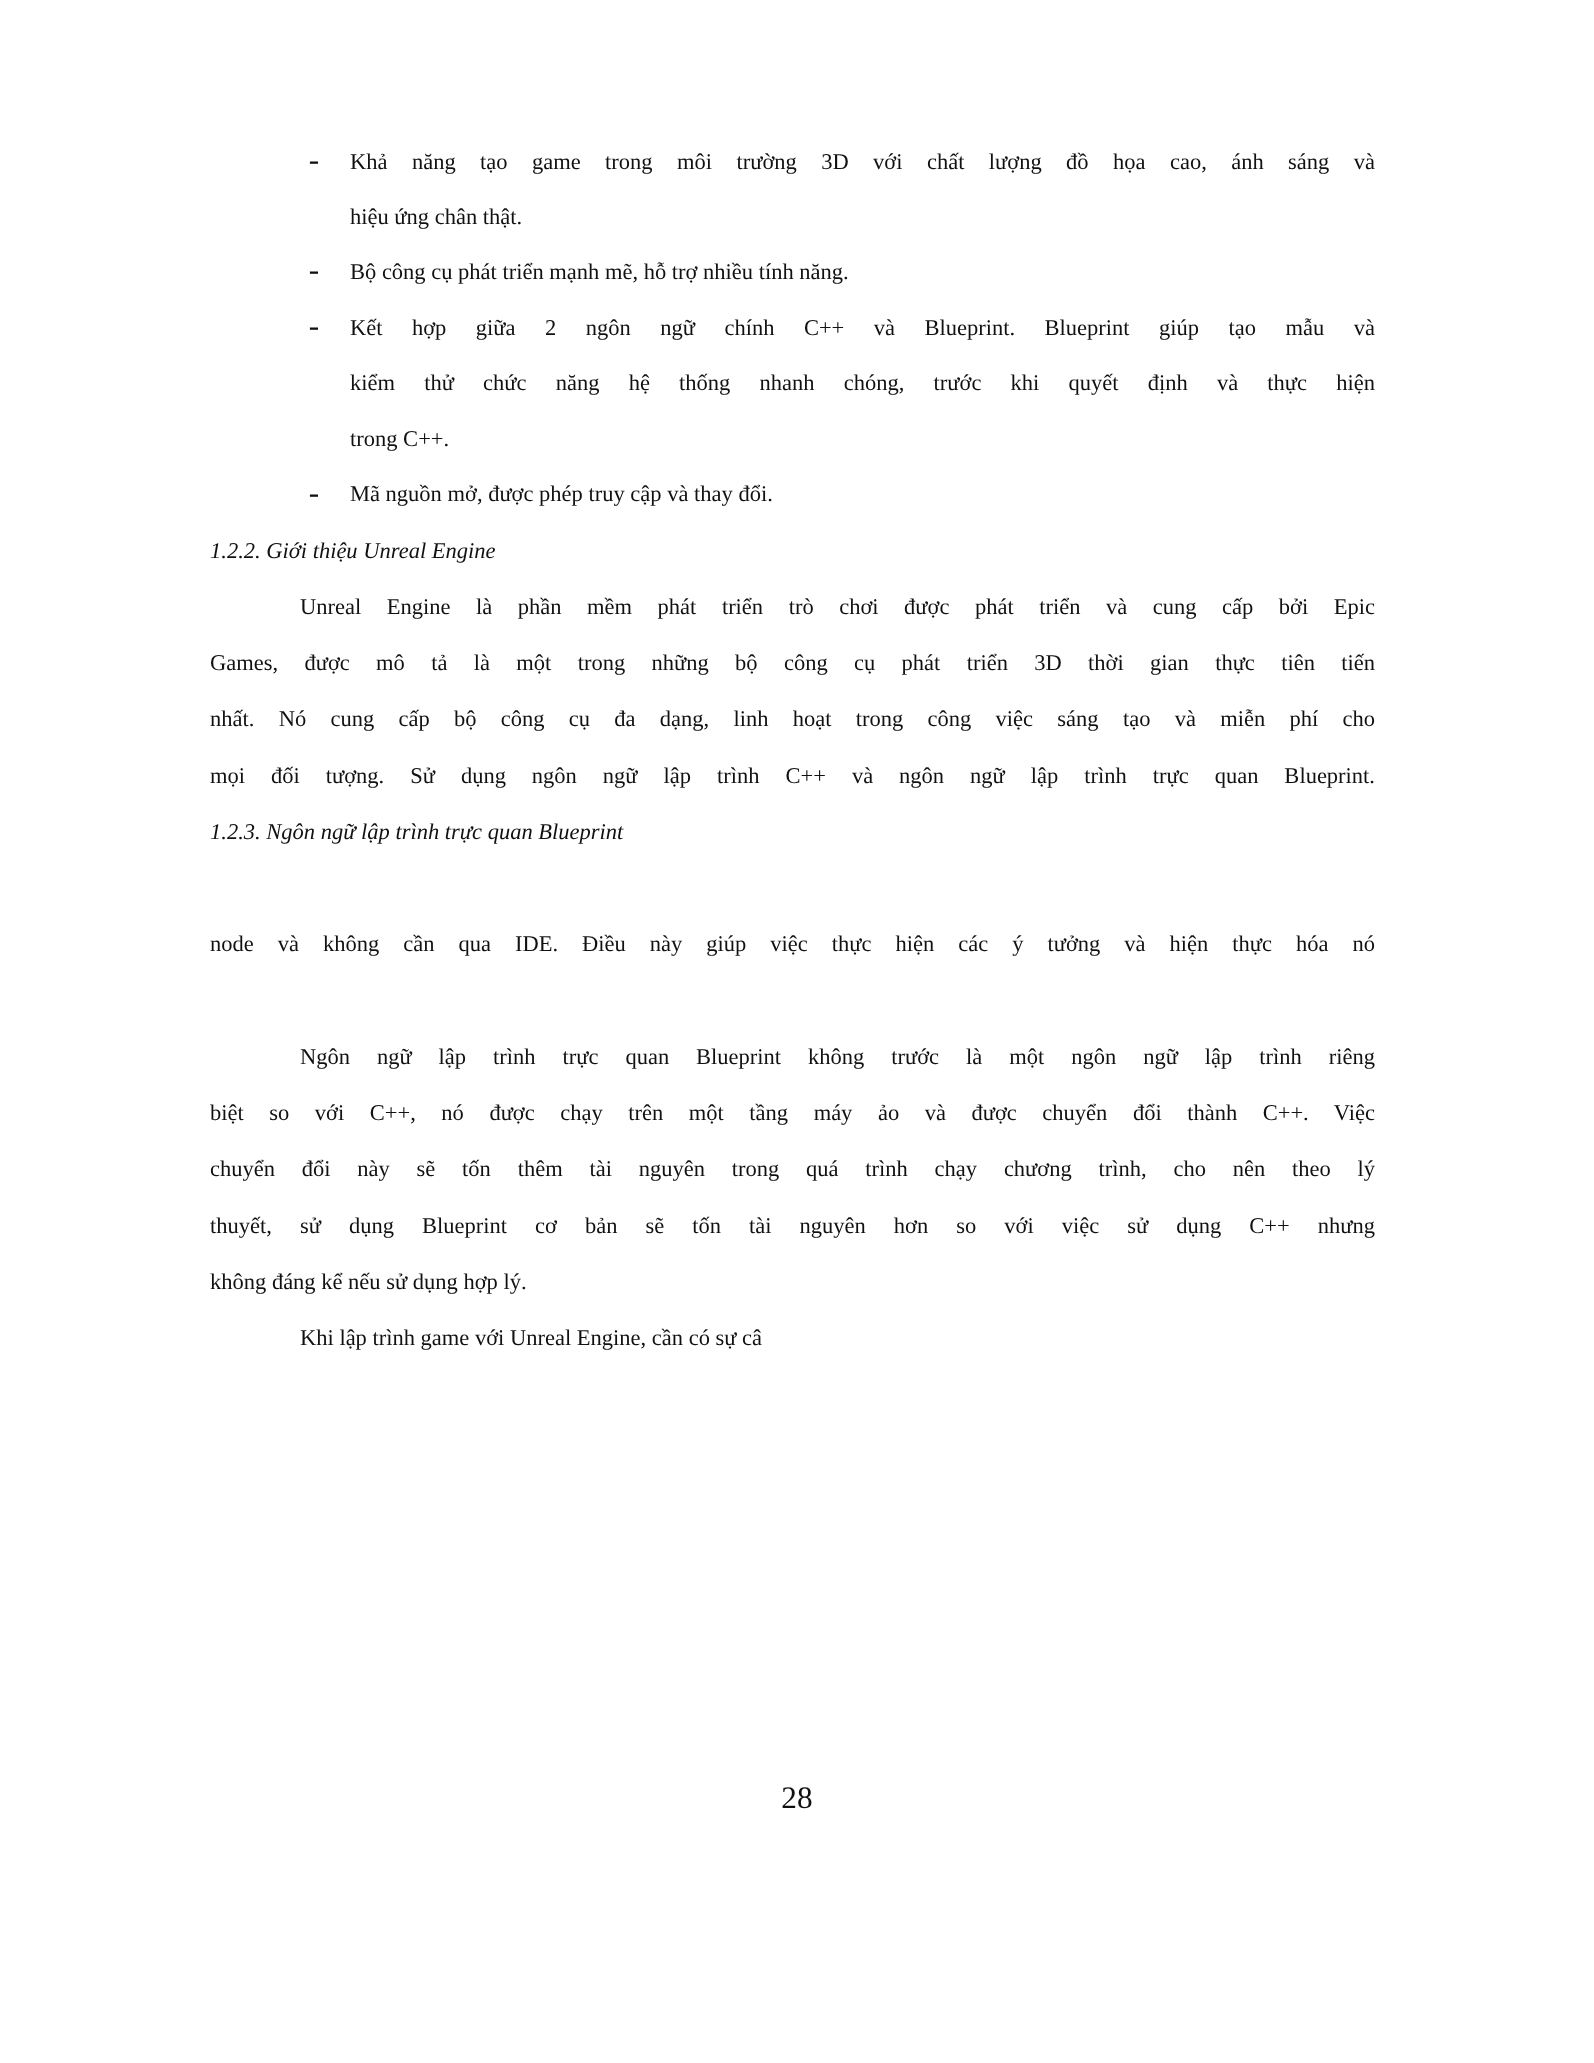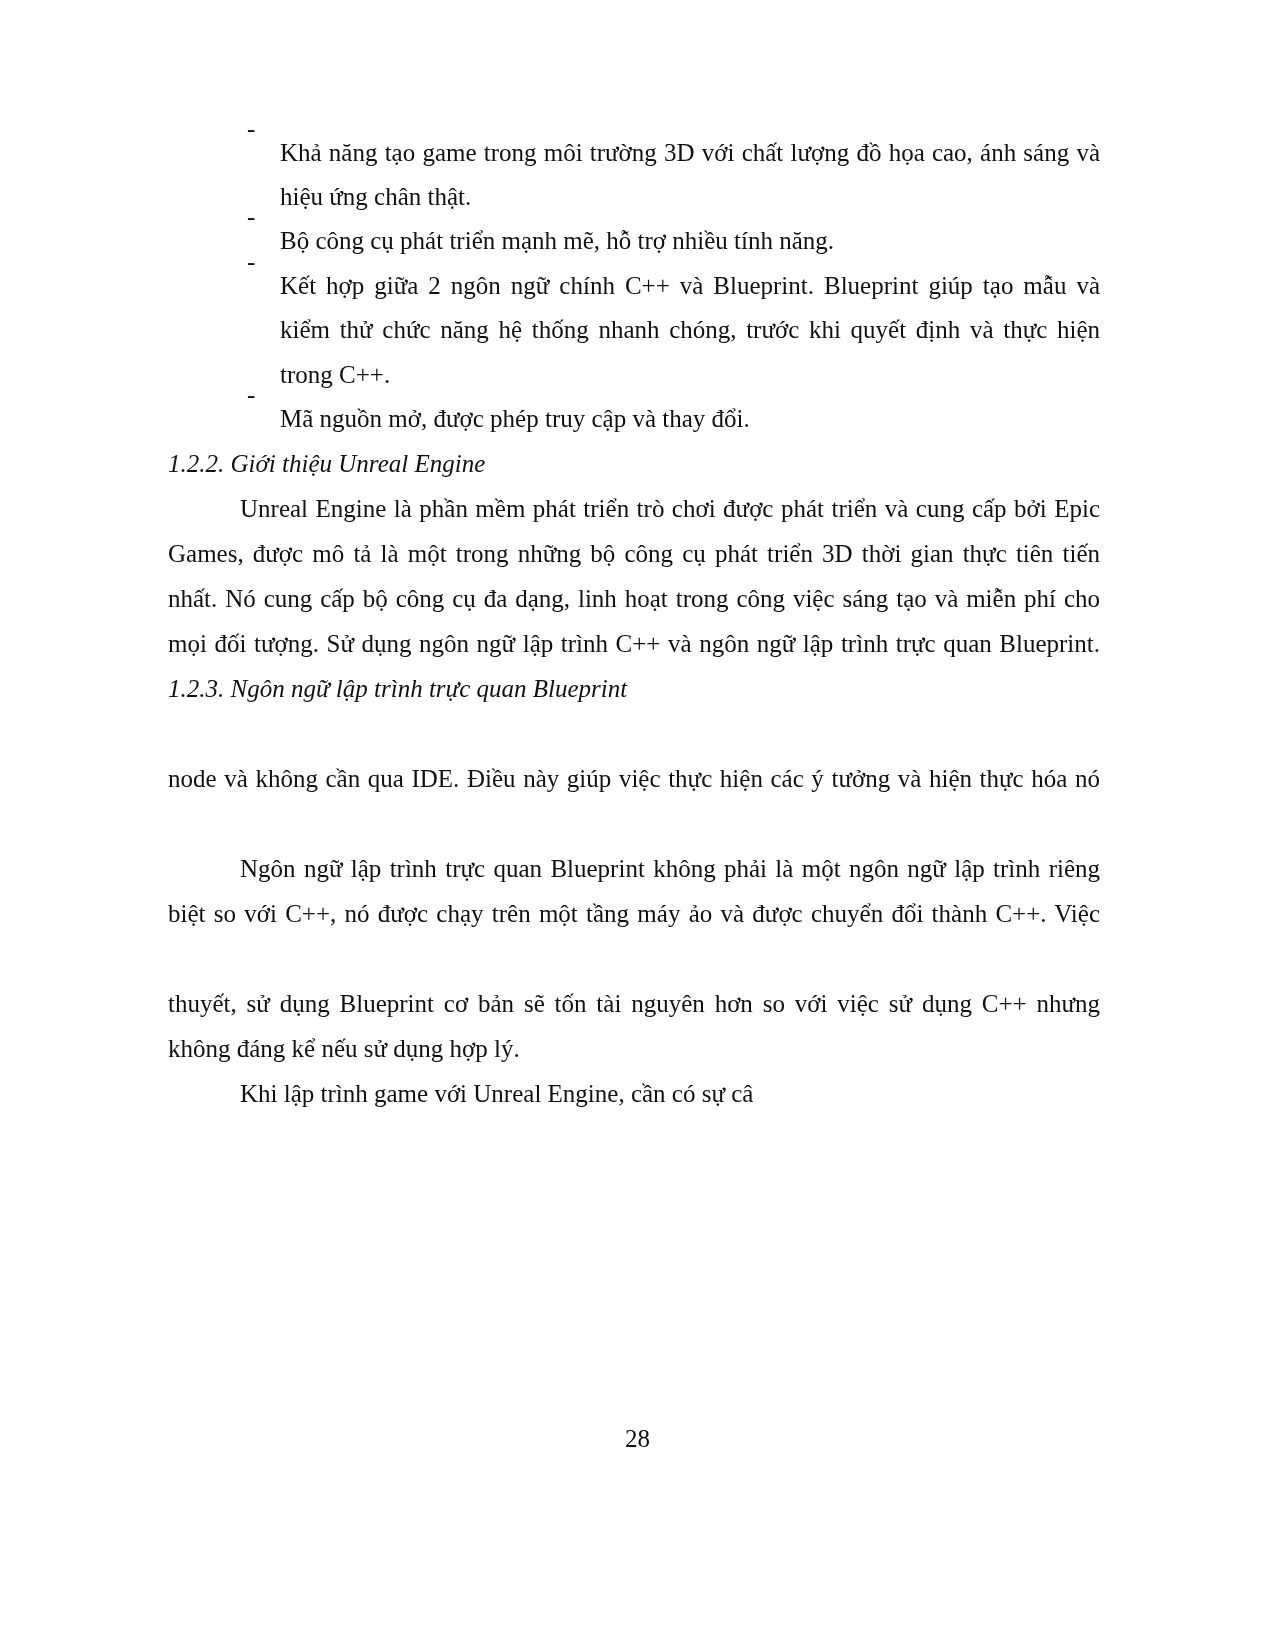--- a/index.html
+++ b/index.html
@@ -1,19 +1,19 @@
 <!DOCTYPE html>
 <html><head>
 <meta charset="utf-8">
 <style>
   html, body { margin: 0; padding: 0; background: #ffffff; }
   body { width: 1275px; height: 1650px; position: relative; overflow: hidden;
          font-family: "Liberation Serif", "DejaVu Serif", serif; color: #111; }
   .page { position: absolute; left: 0; top: 0; width: 1275px; height: 1650px; }
-  .line { position: absolute; font-size: 25px; line-height: 30px; white-space: nowrap; margin-top: 24px; }
+  .line { position: absolute; font-size: 18px; line-height: 30px; white-space: nowrap; }
   .bullet-dash { position: absolute; font-size: 25px; line-height: 30px; }
   .just { text-align: justify; text-align-last: justify; white-space: normal; }
   .heading { font-style: italic; }
   .page-num { position: absolute; left: 0; width: 1275px; top: 1425px; text-align: center; font-size: 25px; }
 </style>
 </head>
 <body>
 
 <div class="page">
 
@@ -34,21 +34,22 @@
 
   <div class="line heading" style="left:168px; top:425px;">1.2.2. Giới thiệu Unreal Engine</div>
   <div class="line just" style="left:240px; top:470px; width:860px;">Unreal Engine là phần mềm phát triển trò chơi được phát triển và cung cấp bởi Epic</div>
   <div class="line just" style="left:168px; top:515px; width:932px;">Games, được mô tả là một trong những bộ công cụ phát triển 3D thời gian thực tiên tiến</div>
   <div class="line just" style="left:168px; top:560px; width:932px;">nhất. Nó cung cấp bộ công cụ đa dạng, linh hoạt trong công việc sáng tạo và miễn phí cho</div>
   <div class="line just" style="left:168px; top:605px; width:932px;">mọi đối tượng. Sử dụng ngôn ngữ lập trình C++ và ngôn ngữ lập trình trực quan Blueprint.</div>
 
   <div class="line heading" style="left:168px; top:650px;">1.2.3. Ngôn ngữ lập trình trực quan Blueprint</div>
   <div class="line just" style="left:168px; top:740px; width:932px;">node và không cần qua IDE. Điều này giúp việc thực hiện các ý tưởng và hiện thực hóa nó</div>
 
-  <div class="line just" style="left:240px; top:830px; width:860px;">Ngôn ngữ lập trình trực quan Blueprint không phải là một ngôn ngữ lập trình riêng</div>
+  <div class="line just" style="left:240px; top:830px; width:860px;">Ngôn ngữ lập trình trực quan Blueprint không trước là một ngôn ngữ lập trình riêng</div>
   <div class="line just" style="left:168px; top:875px; width:932px;">biệt so với C++, nó được chạy trên một tầng máy ảo và được chuyển đổi thành C++. Việc</div>
+  <div class="line just" style="left:168px; top:920px; width:932px;">chuyển đổi này sẽ tốn thêm tài nguyên trong quá trình chạy chương trình, cho nên theo lý</div>
   <div class="line just" style="left:168px; top:965px; width:932px;">thuyết, sử dụng Blueprint cơ bản sẽ tốn tài nguyên hơn so với việc sử dụng C++ nhưng</div>
   <div class="line" style="left:168px; top:1010px;">không đáng kể nếu sử dụng hợp lý.</div>
 
   <div class="line" style="left:240px; top:1055px;">Khi lập trình game với Unreal Engine, cần có sự câ</div>
 
   <div class="page-num">28</div>
 </div>
 
 </body></html>

